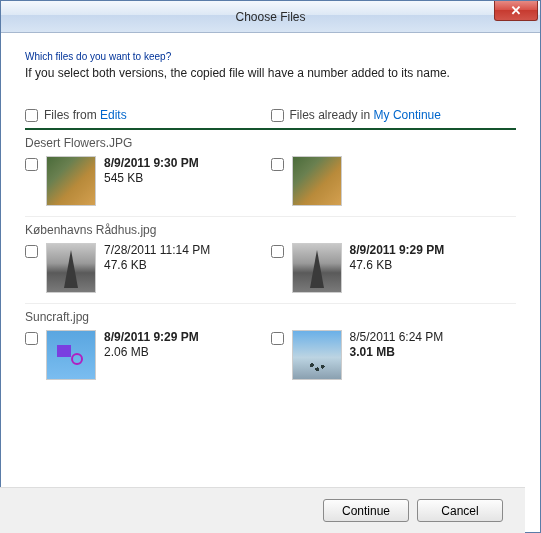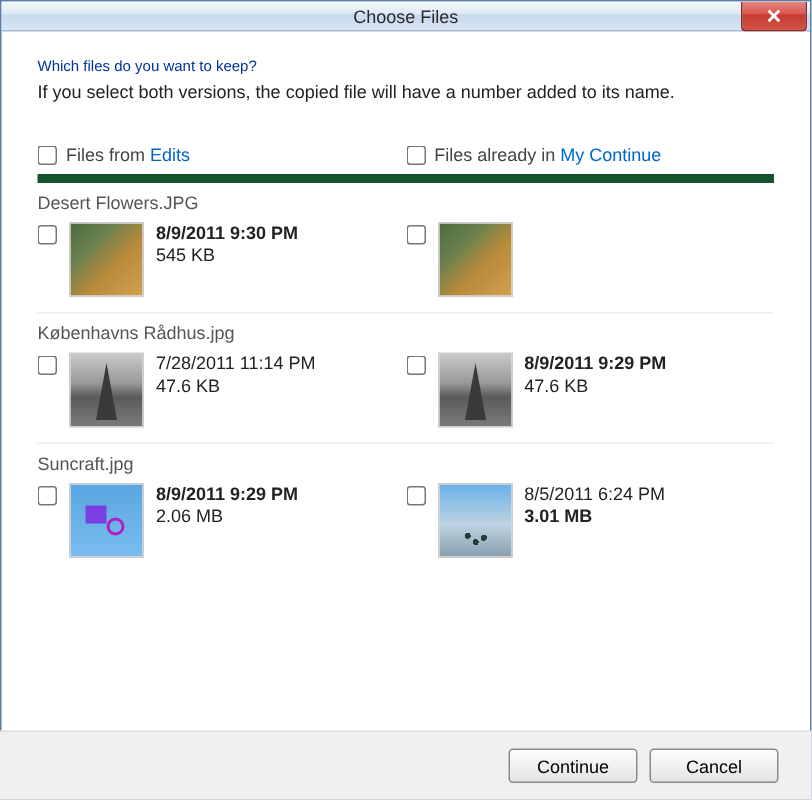--- a/index.html
+++ b/index.html
@@ -6,21 +6,21 @@
   body {
     font-family: "Segoe UI", Tahoma, sans-serif;
     font-size: 12px;
     background: #fff;
     width: 541px;
     height: 533px;
     overflow: hidden;
     border: 1px solid #5a7ca8;
   }
   .titlebar {
-    height: 20px;
+    height: 32px;
     background: linear-gradient(to bottom, #f4f8fd 0%, #dde8f5 45%, #c7d8ee 46%, #d8e5f4 100%);
     border-bottom: 1px solid #a7b8cf;
     display: flex;
     align-items: center;
     justify-content: center;
     position: relative;
   }
   .titlebar-text {
     color: #2a2a2a;
     font-size: 12px;
@@ -52,21 +52,21 @@
     font-weight: 400;
     margin-bottom: 4px;
   }
   .subheading {
     color: #222;
     font-size: 12px;
     margin-bottom: 18px;
   }
   .columns-header {
     display: flex;
-    border-bottom: 6px solid #14532d;
+    border-bottom: 2px solid #14532d;
     padding-bottom: 6px;
     margin-bottom: 6px;
     margin-top: 28px;
   }
   .col {
     flex: 1;
     display: flex;
     align-items: center;
     gap: 6px;
   }
@@ -113,21 +113,21 @@
     gap: 1px;
   }
   .date { color: #222; }
   .date.bold { font-weight: bold; text-align: center; }
   .size { color: #222; }
   .size.bold { font-weight: bold; }
   .footer {
     position: absolute;
     bottom: 0;
     left: 0;
-    right: 0;
+    right: 16px;
     height: 46px;
     background: #f0f0f0;
     border-top: 1px solid #ddd;
     display: flex;
     justify-content: flex-end;
     align-items: center;
     padding-right: 22px;
     gap: 8px;
   }
   .btn {

